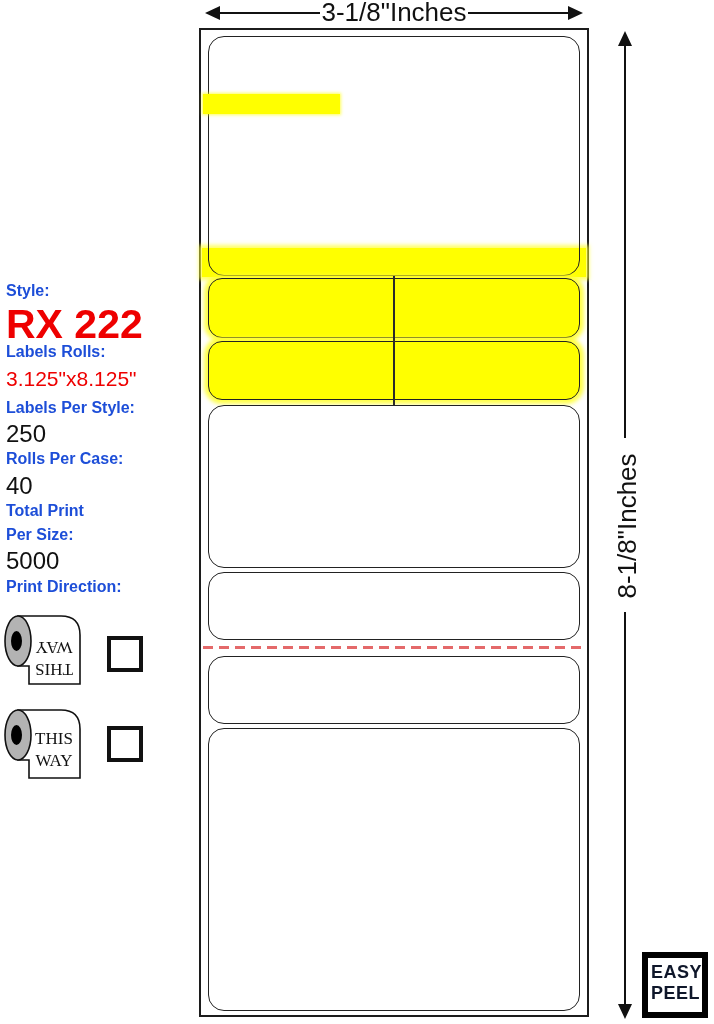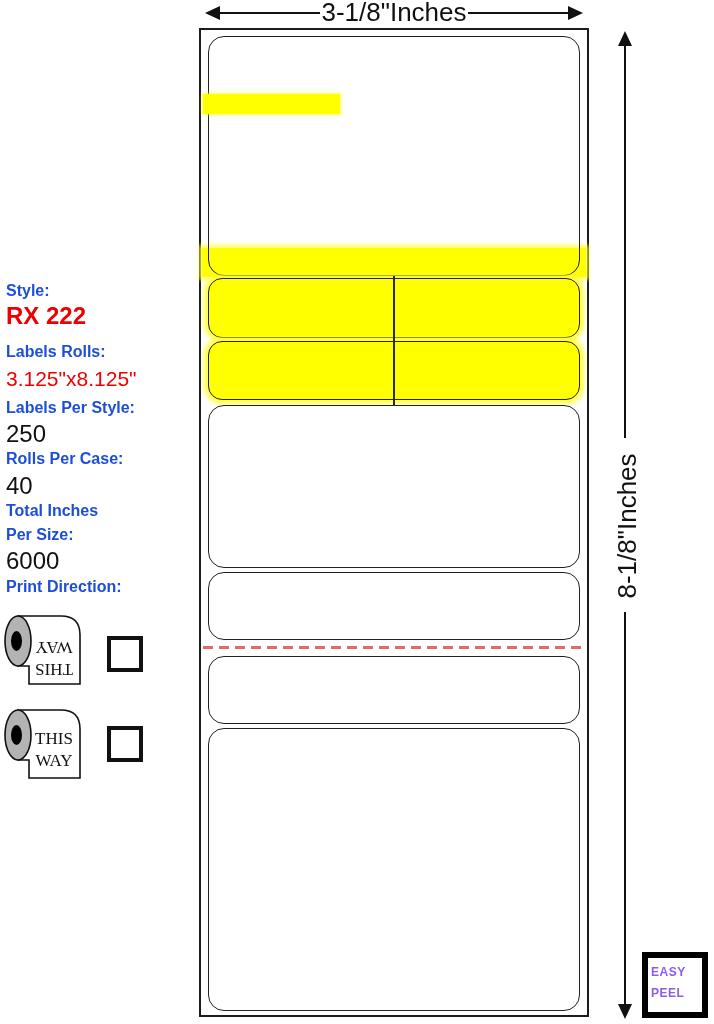--- a/index.html
+++ b/index.html
@@ -4,21 +4,21 @@
 <style>
   html,body{margin:0;padding:0;}
   body{
     width:714px;height:1024px;position:relative;overflow:hidden;
     background:#ffffff;font-family:"Liberation Sans",sans-serif;color:#000;
   }
   
   .spec-line{position:absolute;left:6px;white-space:nowrap;line-height:1;}
   .spec-label{font-weight:bold;font-size:16px;color:#1d4ed8;}
   .spec-value{font-size:24px;color:#111;}
-  .spec-style-value{font-weight:bold;font-size:24px;color:#ee0000;}
+  .spec-style-value{font-weight:bold;font-size:41px;color:#ee0000;}
   .spec-size-value{font-size:21px;color:#ee0000;}
   
   .web{
     position:absolute;left:199px;top:28px;width:386px;height:985px;
     border:2px solid #1c1c1c;background:#fff;
   }
   .lbl{
     position:absolute;left:7px;right:7px;
     border:1.5px solid #222;border-radius:16px;background:#fff;
   }
@@ -59,39 +59,39 @@
     position:absolute;left:107px;width:28px;height:28px;
     border:4px solid #111;background:#fff;
   }
   .cb-1{top:636px;}
   .cb-2{top:726px;}
   .roll-text{font-family:"Liberation Serif",serif;font-size:17px;fill:#111;}
   
   .easy-peel{
     position:absolute;left:642px;top:952px;width:66px;height:66px;
     box-sizing:border-box;border:6px solid #000;background:#fff;
-    font-weight:bold;font-size:12px;line-height:21px;letter-spacing:.5px;
-    padding:4px 0 0 3px;color:#8b5cf6;
+    font-weight:bold;font-size:18px;line-height:21px;letter-spacing:.5px;
+    padding:4px 0 0 3px;color:#0f172a;
   }
 </style>
 </head>
 <body>
 
 <div>
   <div class="spec-line spec-label" style="top:283px">Style:</div>
   <div class="spec-line spec-style-value" style="top:304px">RX 222</div>
   <div class="spec-line spec-label" style="top:344px">Labels Rolls:</div>
   <div class="spec-line spec-size-value" style="top:368px">3.125"x8.125"</div>
   <div class="spec-line spec-label" style="top:400px">Labels Per Style:</div>
   <div class="spec-line spec-value" style="top:422px">250</div>
   <div class="spec-line spec-label" style="top:451px">Rolls Per Case:</div>
   <div class="spec-line spec-value" style="top:474px">40</div>
-  <div class="spec-line spec-label" style="top:503px">Total Inches</div>
+  <div class="spec-line spec-label" style="top:503px">Total Print</div>
   <div class="spec-line spec-label" style="top:527px">Per Size:</div>
-  <div class="spec-line spec-value" style="top:549px">6000</div>
+  <div class="spec-line spec-value" style="top:549px">5000</div>
   <div class="spec-line spec-label" style="top:579px">Print Direction:</div>
 </div>
 
 <svg class="roll roll-1" width="86" height="80" viewBox="0 0 86 80">
   <path d="M16 6 H59 Q78 6 78 25 V74 H27 V56 H16 Z" fill="#ffffff" stroke="#111" stroke-width="1.6"></path>
   <ellipse cx="16" cy="31" rx="13" ry="25" fill="#b3b3b3" stroke="#111" stroke-width="1.6"></ellipse>
   <ellipse cx="14.5" cy="31" rx="5.5" ry="10" fill="#000"></ellipse>
   <g class="roll-text" transform="rotate(180 52 47)" text-anchor="middle">
     <text x="52" y="40"><tspan>THIS</tspan></text>
     <text x="52" y="62"><tspan>WAY</tspan></text>

